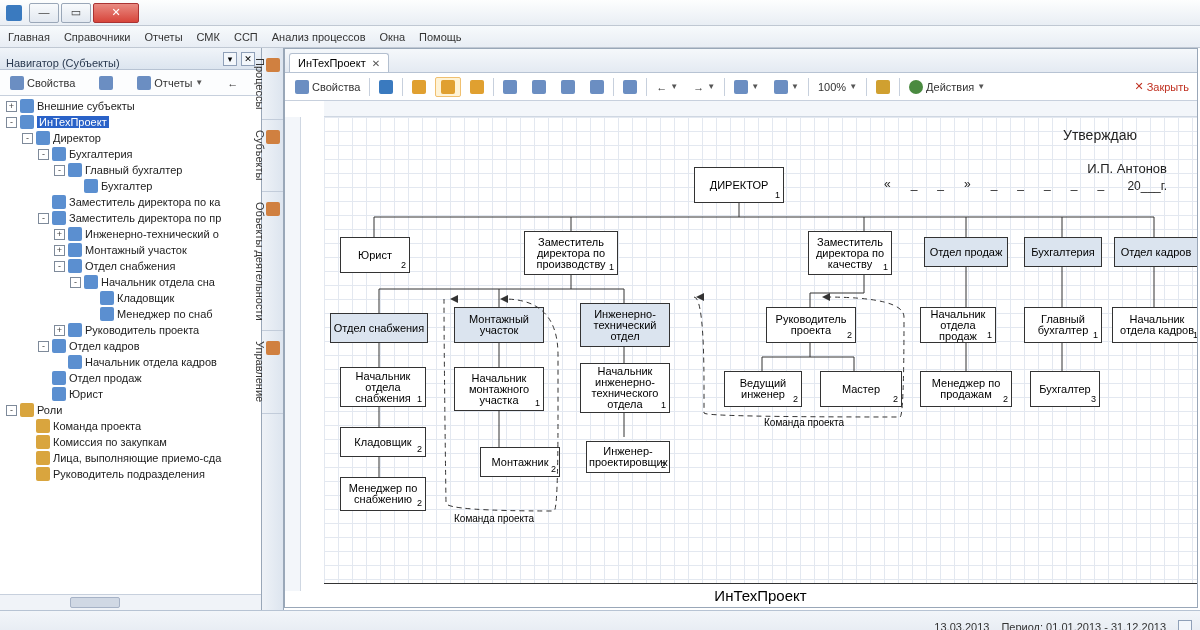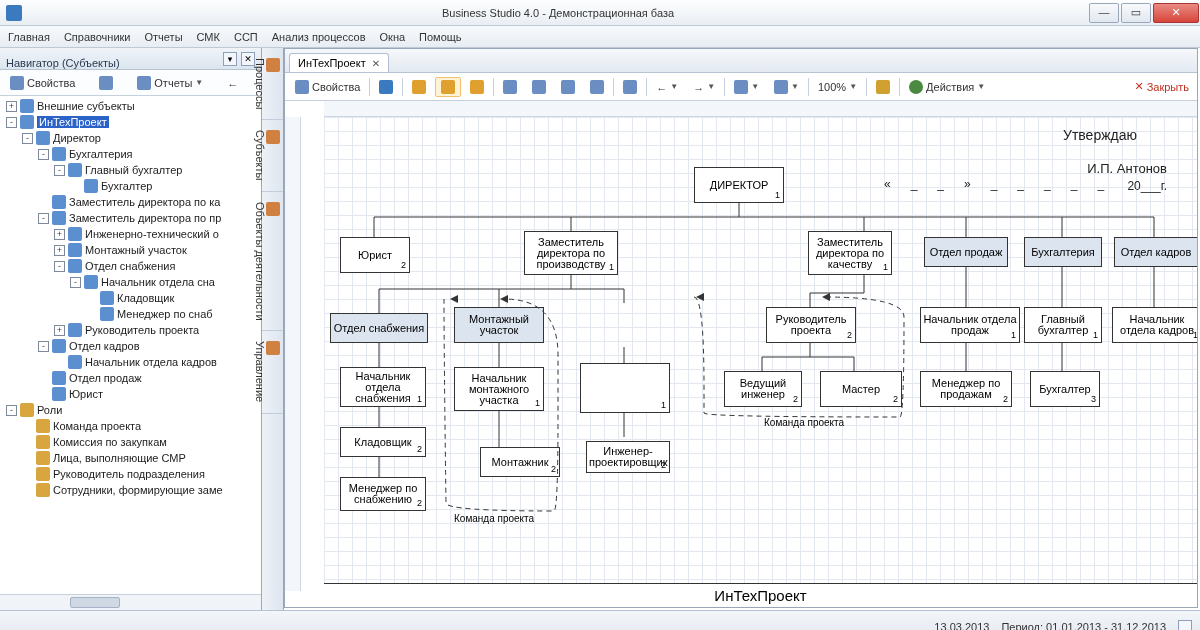--- a/index.html
+++ b/index.html
@@ -53,21 +53,20 @@
 .approve { position: absolute; font-size: 14px; color: #222; }
 .ftitle { position: absolute; left: 0; right: 0; bottom: 0; height: 24px; border-top: 1px solid #333; background: #fff; text-align: center; font-size: 15px; line-height: 24px; }
 .statusbar { height: 32px; background: linear-gradient(#f2f5f9,#e2e8f0); border-top: 1px solid #b7c3d3; display: flex; align-items: center; justify-content: flex-end; padding: 0 8px; gap: 12px; color: #333; }
 svg.conn { position: absolute; left: 0; top: 0; pointer-events: none; }
 </style>
 </head>
 <body>
 
 <div class="titlebar">
   <div class="appicon"></div>
-  <div class="title">Business Studio 4.0 - Демонстрационная база</div>
   <div class="winbtns">
     <div class="winbtn">—</div>
     <div class="winbtn">▭</div>
     <div class="winbtn close">✕</div>
   </div>
 </div>
 
 <div class="menubar">
   <span>Главная</span>
   <span>Справочники</span>
@@ -239,33 +238,27 @@
         <div class="tn">
           <span class="tw" style="width: 22px;"></span>
           <span class="tw" style="width: 14px;"></span>
           <span class="nic r"></span>
           <span class="lbl">Комиссия по закупкам</span>
         </div>
         <div class="tn">
           <span class="tw" style="width: 22px;"></span>
           <span class="tw" style="width: 14px;"></span>
           <span class="nic r"></span>
-          <span class="lbl">Лица, выполняющие СМР</span>
+          <span class="lbl">Лица, выполняющие приемо-сда</span>
         </div>
         <div class="tn">
           <span class="tw" style="width: 22px;"></span>
           <span class="tw" style="width: 14px;"></span>
           <span class="nic r"></span>
           <span class="lbl">Руководитель подразделения</span>
-        </div>
-        <div class="tn">
-          <span class="tw" style="width: 22px;"></span>
-          <span class="tw" style="width: 14px;"></span>
-          <span class="nic r"></span>
-          <span class="lbl">Сотрудники, формирующие заме</span>
         </div>
       </div>
     <div class="navscroll">
         <div class="thumb"></div>
       </div>
   </div>
 
   <div class="sidetabs">
     <div class="stab"><span class="sic"></span><span>Процессы</span></div>
     <div class="stab"><span class="sic"></span><span>Субъекты</span></div>
@@ -391,25 +384,28 @@
         <div class="box blue" style="left:790px;top:120px;width:84px;height:30px">
             <span>Отдел кадров</span>
           </div>
 
         <div class="box blue" style="left:6px;top:196px;width:98px;height:30px">
             <span>Отдел снабжения</span>
           </div>
         <div class="box blue" style="left:130px;top:190px;width:90px;height:36px">
             <span>Монтажный участок</span>
           </div>
+        <div class="box blue" style="left:256px;top:186px;width:90px;height:44px">
+            <span>Инженерно-технический отдел</span>
+          </div>
         <div class="box" style="left:442px;top:190px;width:90px;height:36px">
             <span>Руководитель проекта</span>
             <span class="num">2</span>
           </div>
-        <div class="box" style="left:596px;top:190px;width:100px;height:36px">
+        <div class="box" style="left:596px;top:190px;width:76px;height:36px">
             <span>Начальник отдела продаж</span>
             <span class="num">1</span>
           </div>
         <div class="box" style="left:700px;top:190px;width:78px;height:36px">
             <span>Главный бухгалтер</span>
             <span class="num">1</span>
           </div>
         <div class="box" style="left:788px;top:190px;width:90px;height:36px">
             <span>Начальник отдела кадров</span>
             <span class="num">1</span>
@@ -417,20 +413,21 @@
 
         <div class="box" style="left:16px;top:250px;width:86px;height:40px">
             <span>Начальник отдела снабжения</span>
             <span class="num">1</span>
           </div>
         <div class="box" style="left:130px;top:250px;width:90px;height:44px">
             <span>Начальник монтажного участка</span>
             <span class="num">1</span>
           </div>
         <div class="box" style="left:256px;top:246px;width:90px;height:50px">
+            <span>Начальник инженерно-технического отдела</span>
             <span class="num">1</span>
           </div>
         <div class="box" style="left:400px;top:254px;width:78px;height:36px">
             <span>Ведущий инженер</span>
             <span class="num">2</span>
           </div>
         <div class="box" style="left:496px;top:254px;width:82px;height:36px">
             <span>Мастер</span>
             <span class="num">2</span>
           </div>

